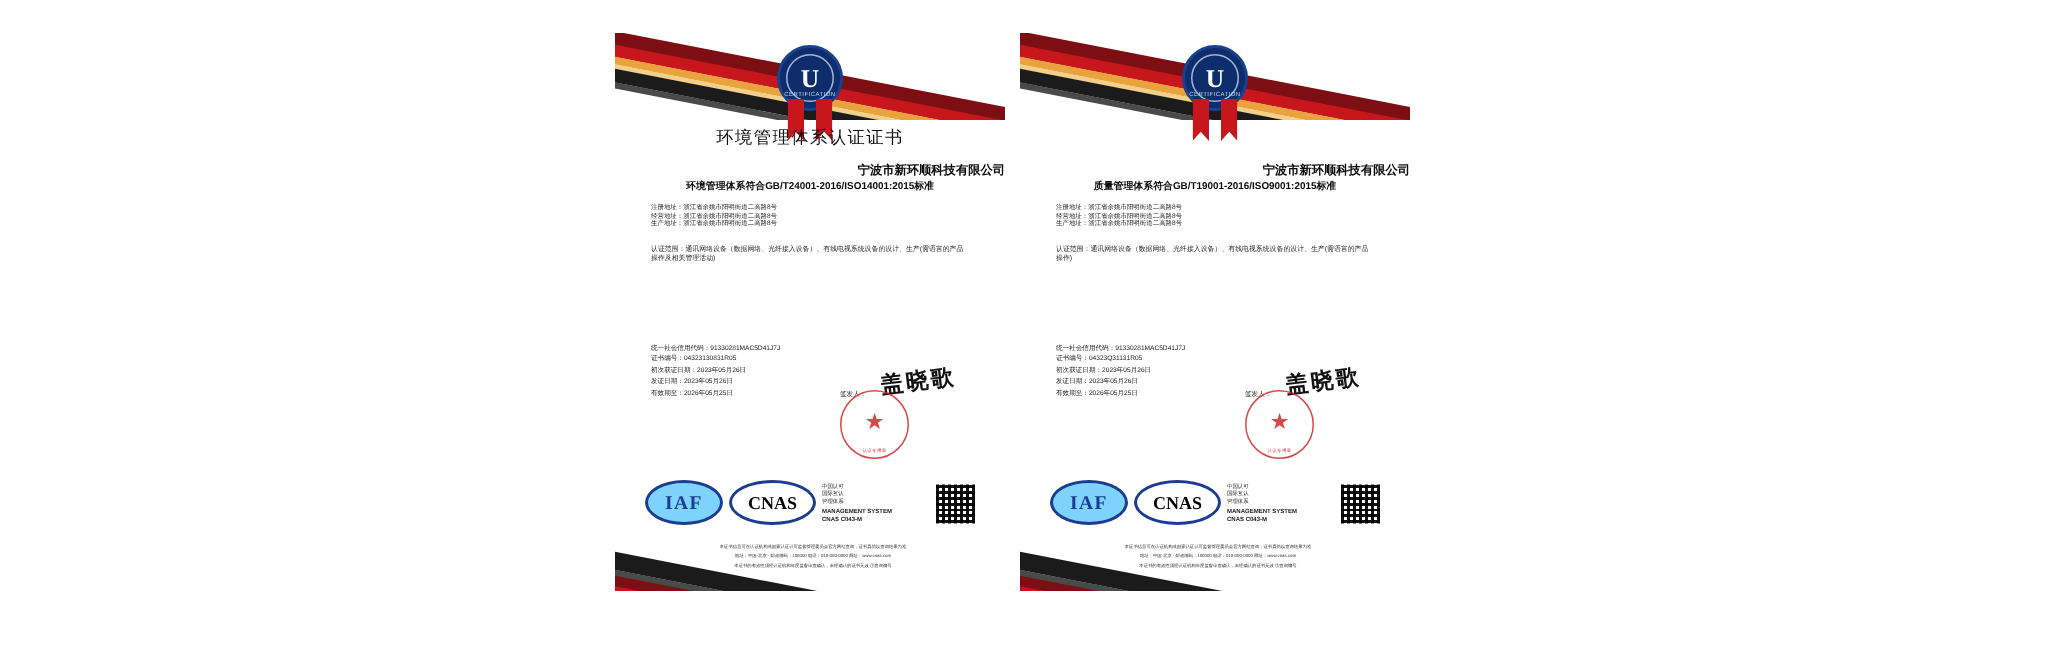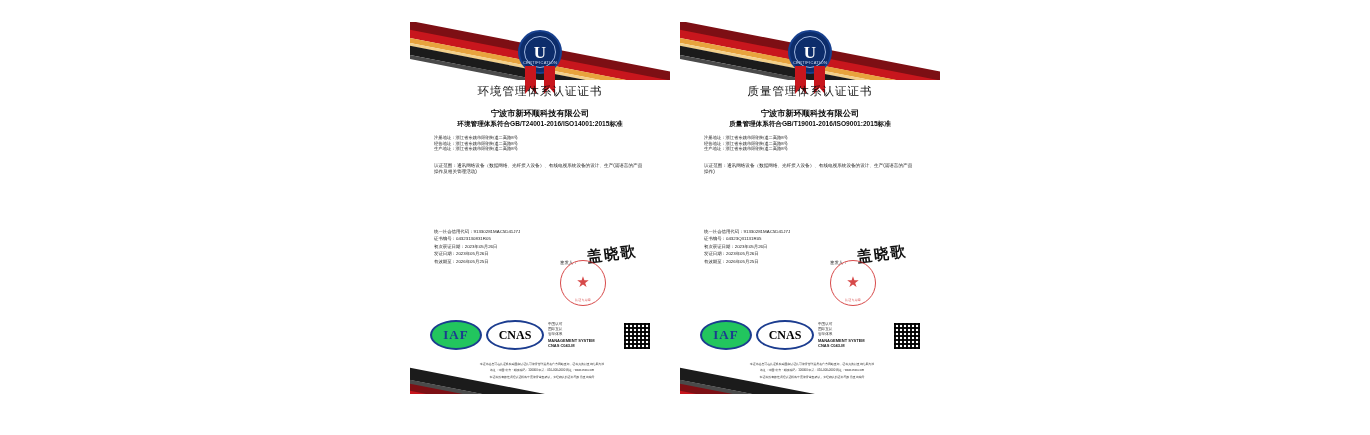--- a/index.html
+++ b/index.html
@@ -76,21 +76,21 @@
   }
   .emblem .tail:before{left:0;clip-path:polygon(0 0,100% 0,100% 100%,50% 78%,0 100%);}
   .emblem .tail:after{right:0;clip-path:polygon(0 0,100% 0,100% 100%,50% 78%,0 100%);}
 
   
   .title{
     position:absolute;top:62px;left:0;width:260px;text-align:center;
     font-size:11.5px;font-weight:normal;color:#101010;letter-spacing:1px;
   }
   .company{
-    position:absolute;top:86px;left:0;width:260px;text-align:center;
+    position:absolute;top:86px;left:0;width:260px;text-align:right;
     font-size:8.2px;font-weight:bold;color:#0b0b0b;
   }
   .standard{
     position:absolute;top:98px;left:0;width:260px;text-align:center;
     font-size:6.6px;font-weight:bold;color:#0b0b0b;
   }
   .addr{
     position:absolute;top:113px;left:24px;width:212px;
     font-size:4.3px;line-height:5.6px;color:#1a1a1a;
   }
@@ -123,21 +123,21 @@
   }
   .redstamp .txt{
     position:absolute;bottom:3px;left:0;width:100%;text-align:center;
     font-size:3px;color:#d02a2a;letter-spacing:.2px;
   }
 
   
   .logos{position:absolute;top:296px;left:20px;width:224px;height:38px;}
   .iaf{
     position:absolute;left:0;top:2px;width:52px;height:30px;border-radius:50%;
-    background:#22c55e;border:2px solid #1b3c8f;box-sizing:border-box;
+    background:#7dd3fc;border:2px solid #1b3c8f;box-sizing:border-box;
     display:flex;align-items:center;justify-content:center;
     color:#1b3c8f;font-weight:bold;font-size:13px;font-family:"Liberation Serif", serif;
     letter-spacing:1px;
   }
   .cnas{
     position:absolute;left:56px;top:2px;width:58px;height:30px;border-radius:50%;
     background:#ffffff;border:2px solid #1b3c8f;box-sizing:border-box;
     display:flex;align-items:center;justify-content:center;
     color:#000000;font-weight:bold;font-size:12px;font-family:"Liberation Serif", serif;
   }
@@ -254,21 +254,20 @@
 
     <div class="emblem">
       <div class="disc">
         <div class="ring"></div>
         <div class="u">U</div>
         <div class="sub">CERTIFICATION</div>
       </div>
       <div class="tail"></div>
     </div>
 
-    <div class="title">质量管理体系认证证书</div>
     <div class="company">宁波市新环顺科技有限公司</div>
     <div class="standard">质量管理体系符合GB/T19001-2016/ISO9001:2015标准</div>
 
     <div class="addr">
       <div>注册地址：浙江省余姚市阳明街道二高路8号</div>
       <div>经营地址：浙江省余姚市阳明街道二高路8号</div>
       <div>生产地址：浙江省余姚市阳明街道二高路8号</div>
     </div>
 
     <div class="scope">认证范围：通讯网络设备（数据网络、光纤接入设备）、有线电视系统设备的设计、生产(需语言的产品操作)</div>

